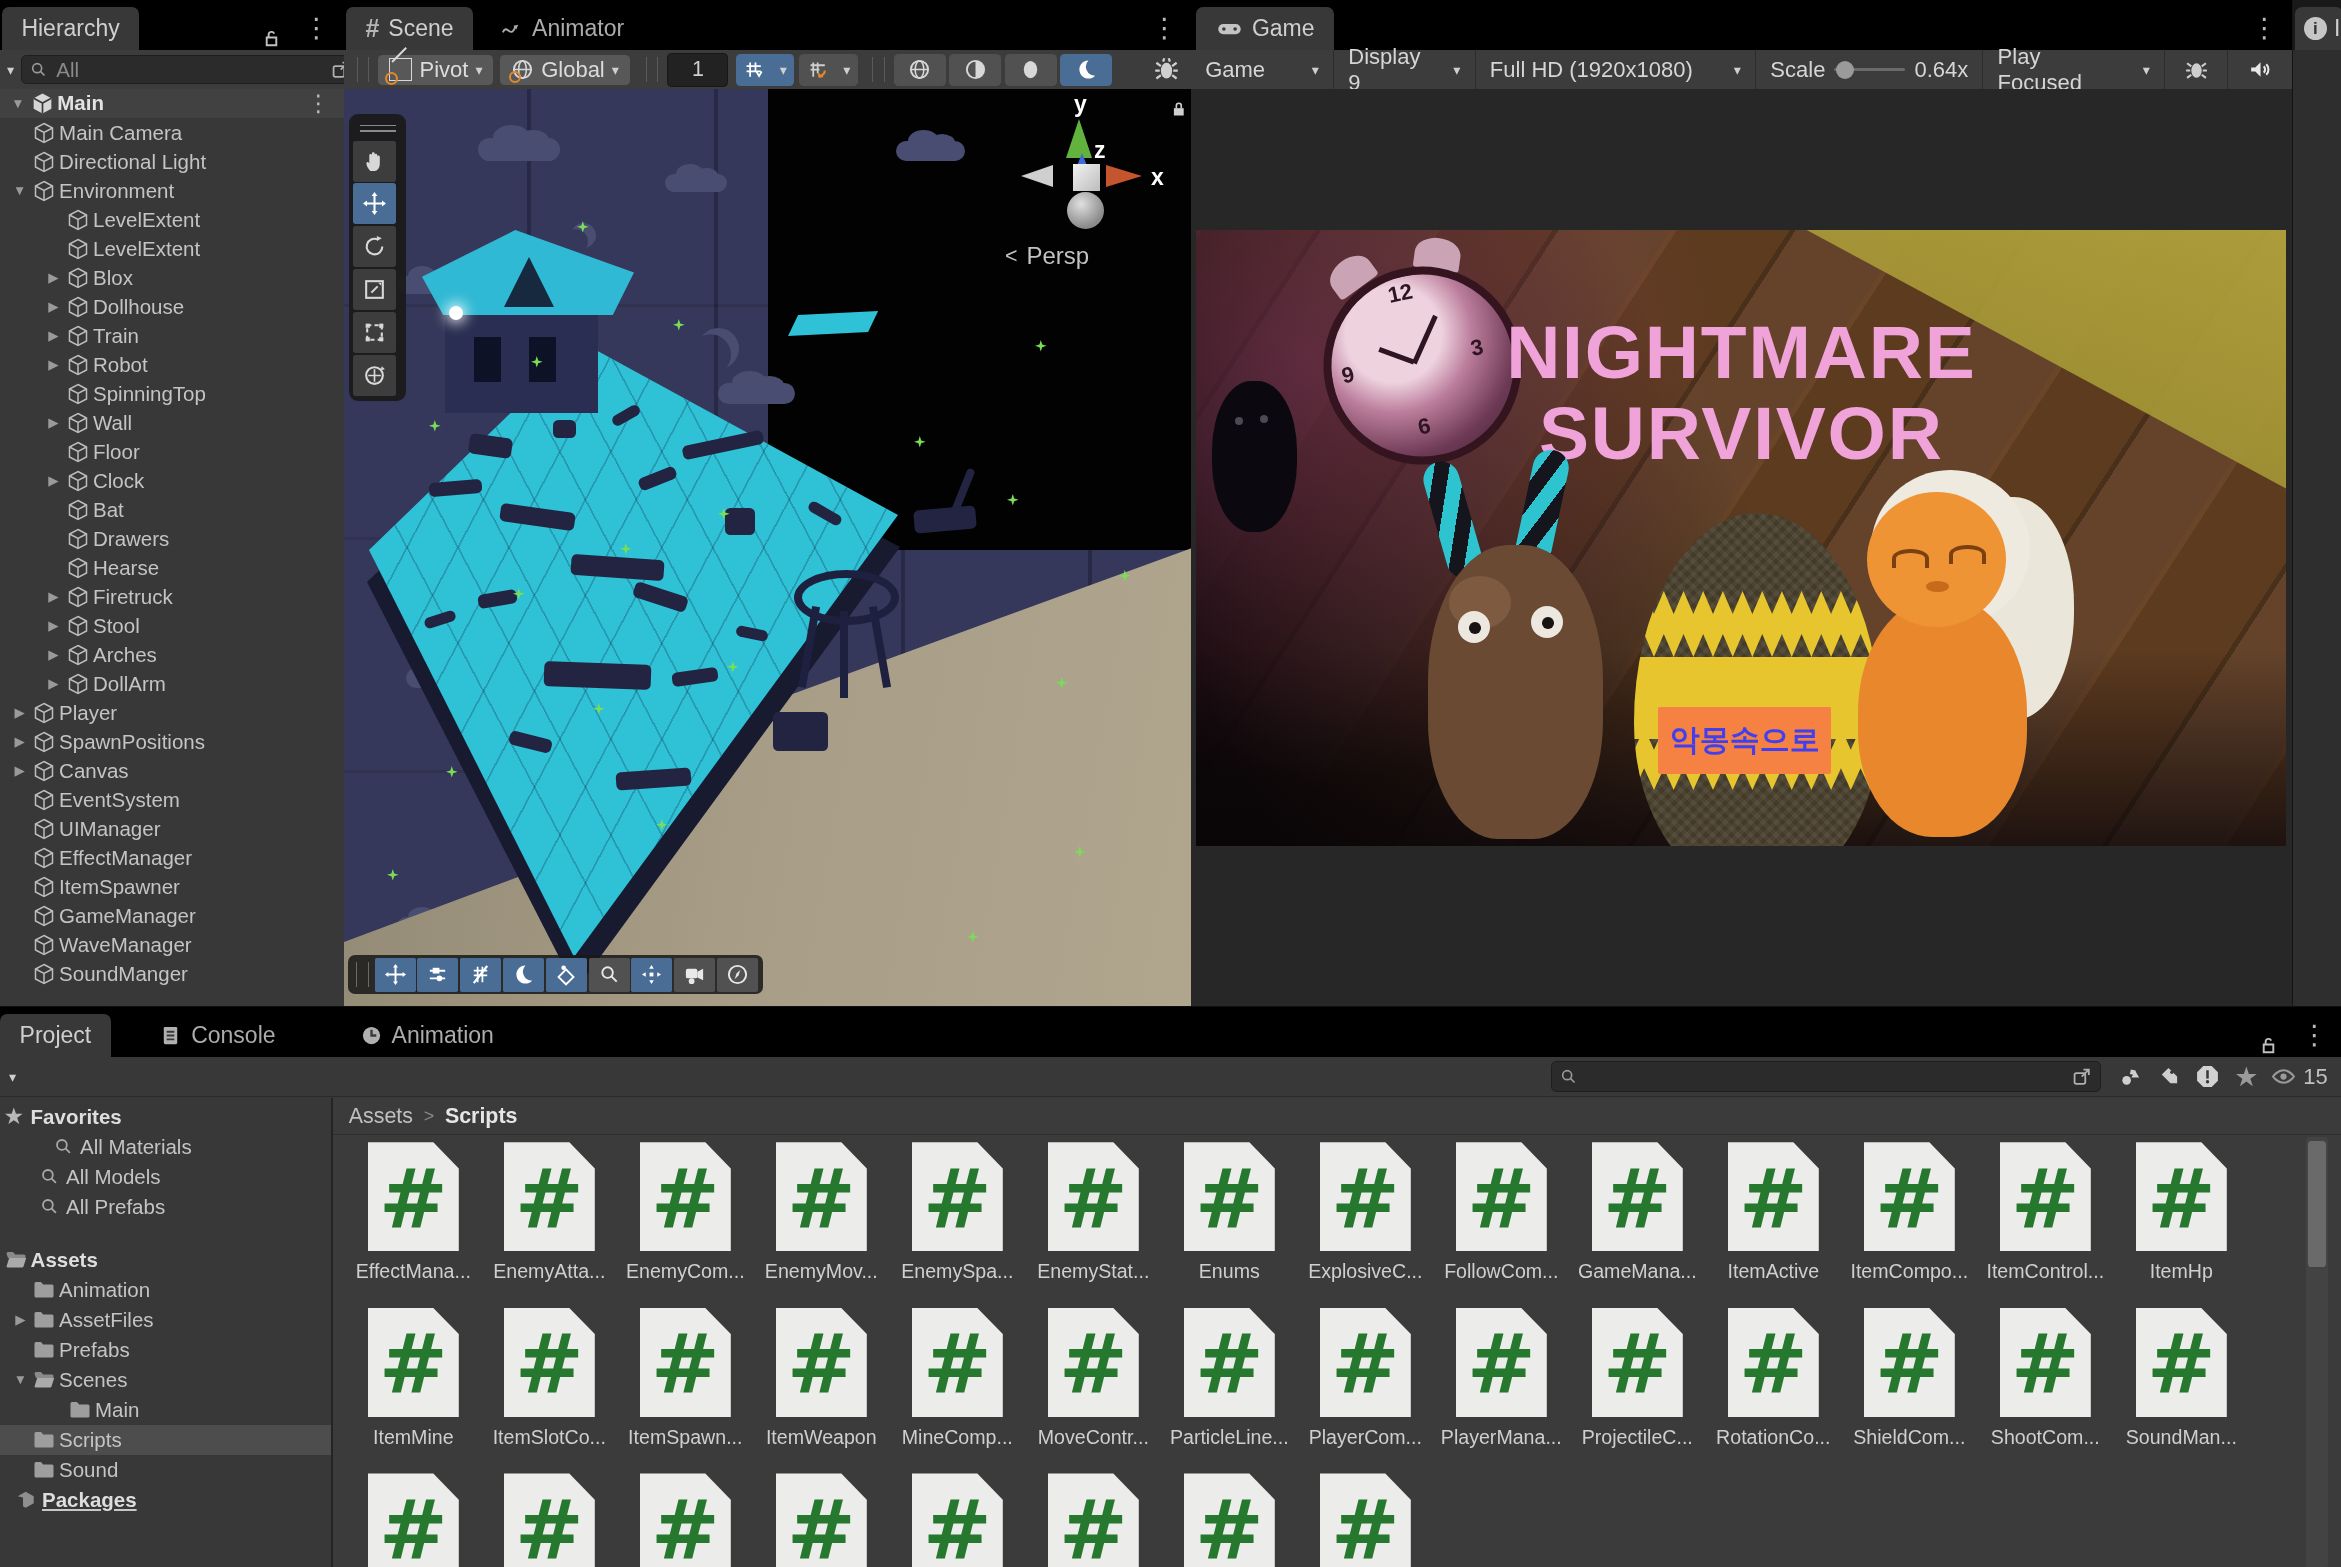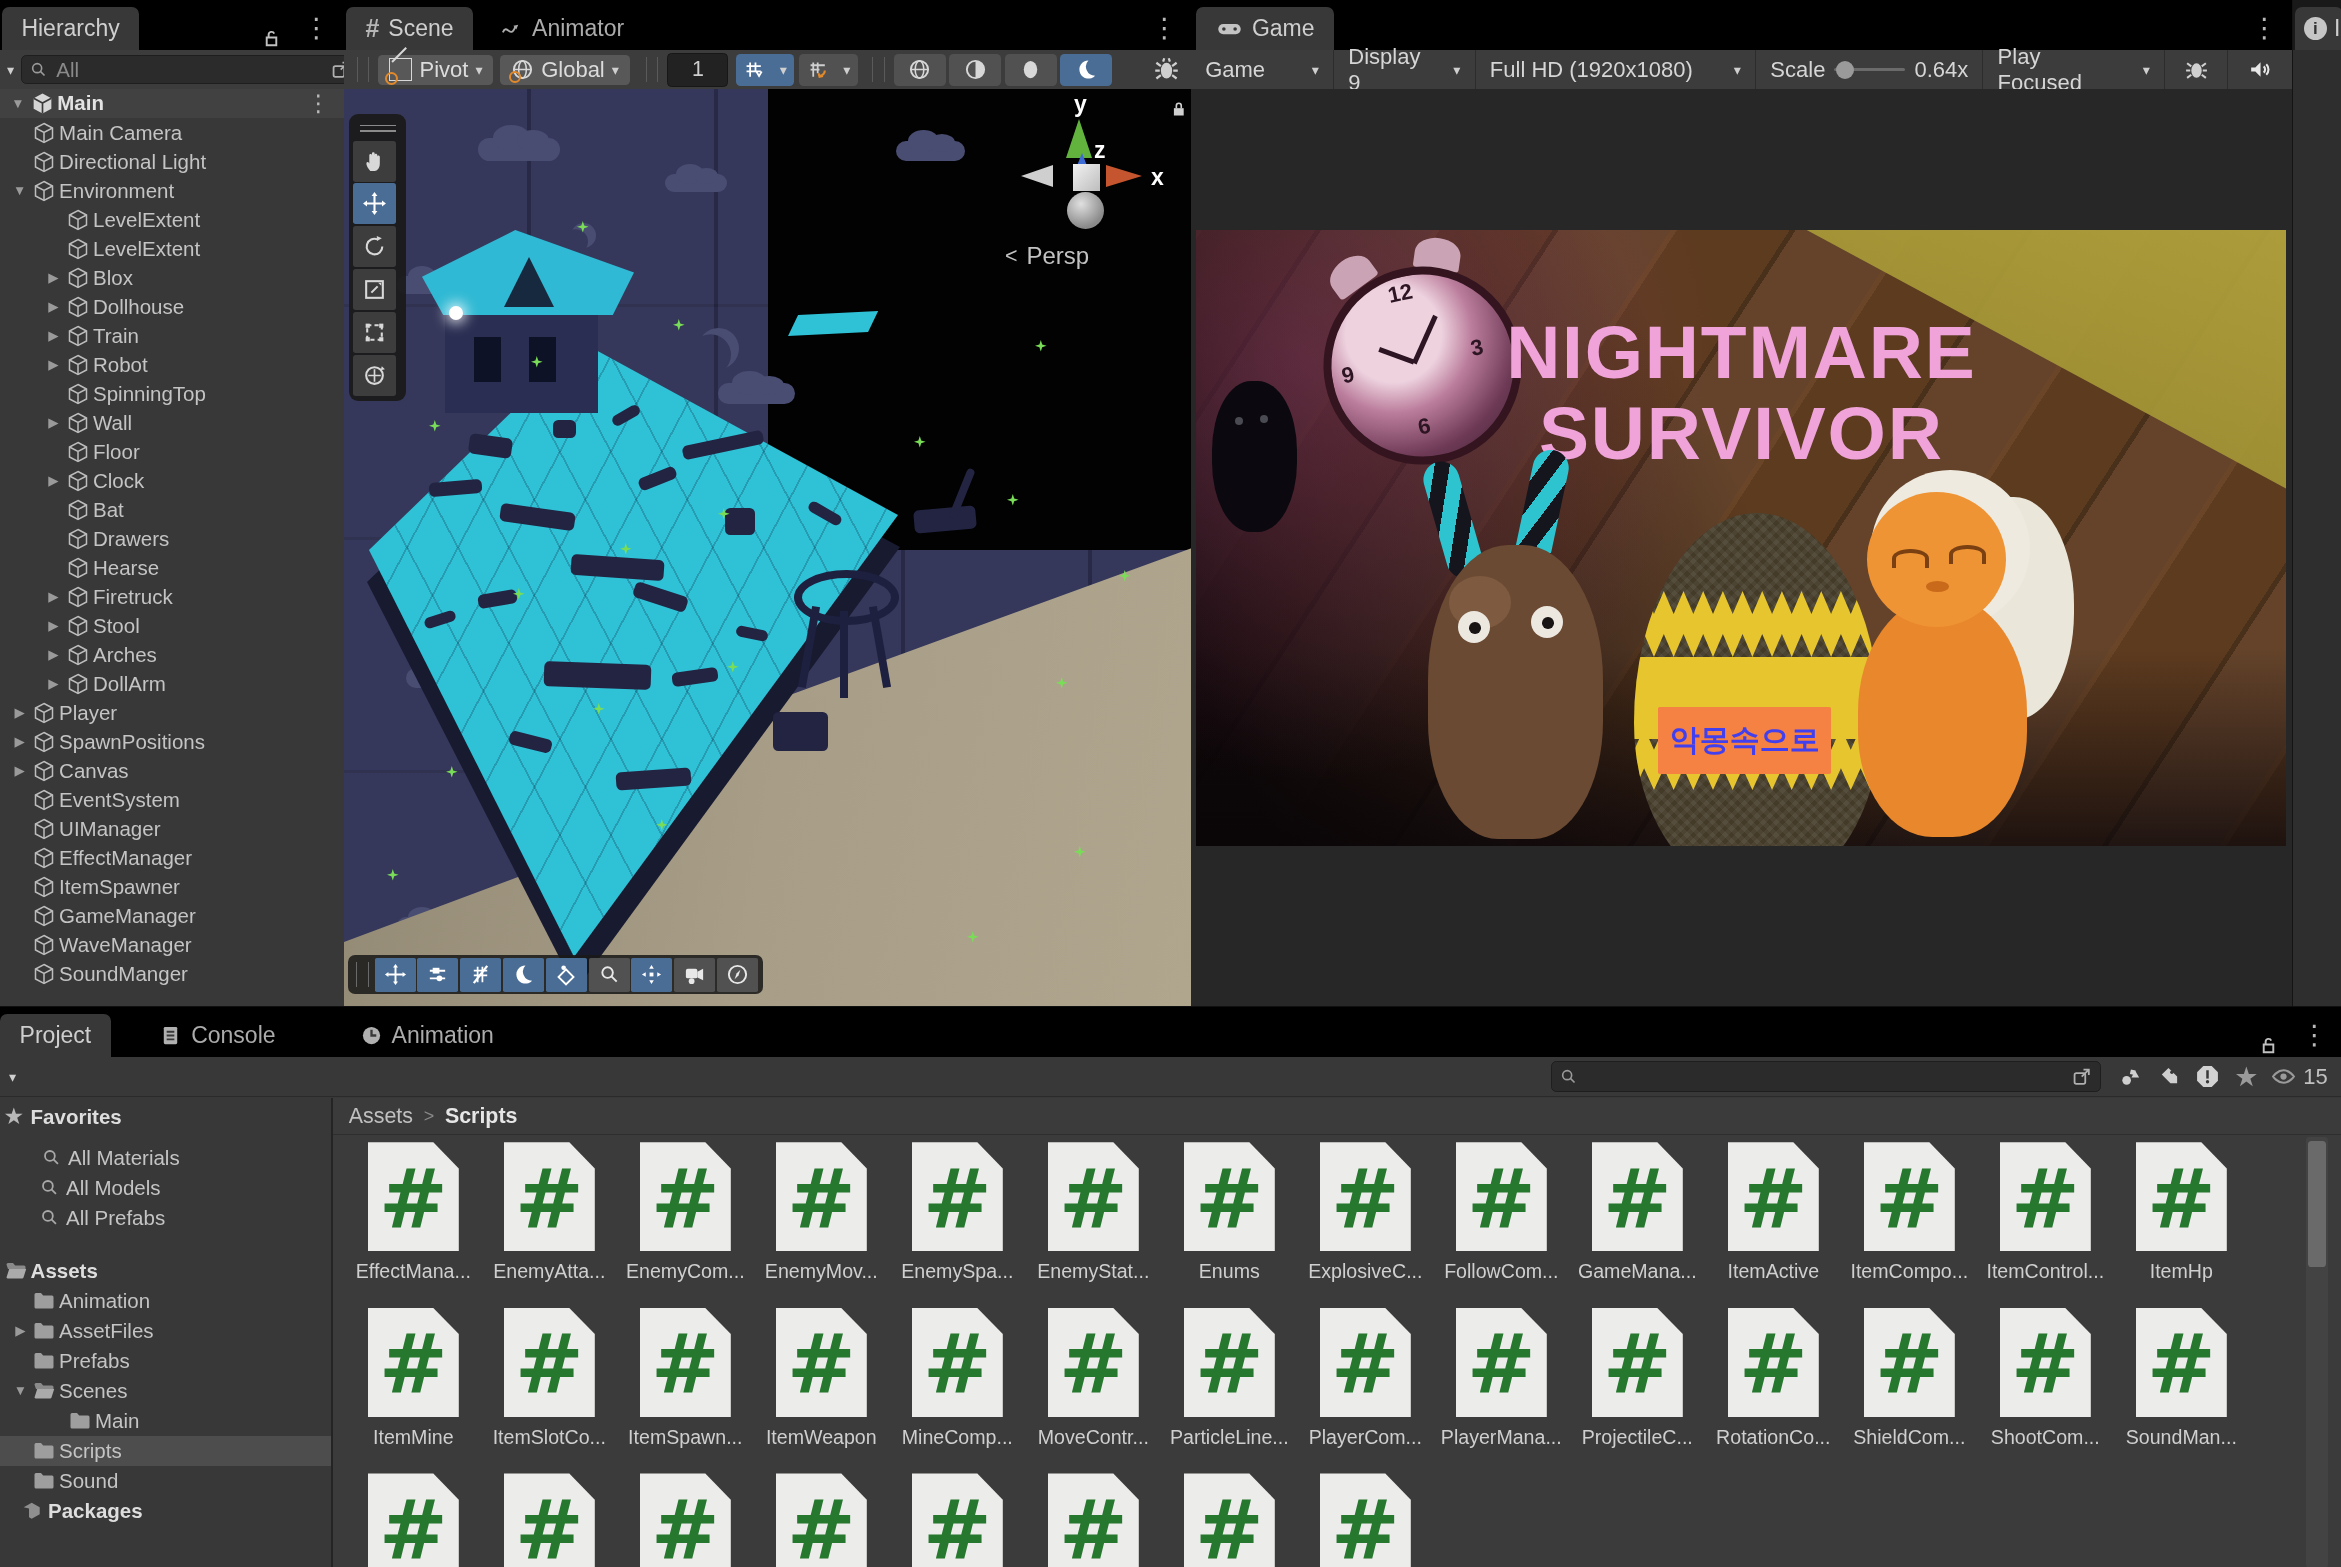--- a/index.html
+++ b/index.html
@@ -985,21 +985,21 @@
     </div>
 
     <div class="pcontent">
       <div id="psidebar">
           <div class="srow" style="padding-left: 3.6px;">
             <span class="ic">
               <span style="font-size:23px;color:#b8b8b8;">★</span>
             </span>
             <span class="lbl" style="font-weight:bold;color:#dedede;">Favorites</span>
           </div>
-          <div class="srow" style="padding-left: 41px; margin-top: 11px;">
+          <div class="srow" style="padding-left: 53px;">
             <span class="ic">
               <svg width="21.4" height="21.4" viewBox="0 0 24 24">
                 <circle cx="10" cy="10" r="5.5" stroke="#a8a8a8" stroke-width="2" fill="none"></circle>
                 <path d="m14 14 5 5" stroke="#a8a8a8" stroke-width="2"></path>
               </svg>
             </span>
             <span class="lbl" style="">All Materials</span>
           </div>
           <div class="srow" style="padding-left: 39px;">
             <span class="ic">
@@ -1086,21 +1086,21 @@
           </div>
           <div class="srow" style="padding-left: 9px;">
             <span class="tri"></span>
             <span class="ic">
               <svg width="24" height="24" viewBox="0 0 24 24">
                 <path d="M2.5 5.5A1.5 1.5 0 0 1 4 4h5l2.2 2.5H20a1.5 1.5 0 0 1 1.5 1.5v10a1.5 1.5 0 0 1-1.5 1.5H4a1.5 1.5 0 0 1-1.5-1.5Z" fill="#9e9e9e"></path>
               </svg>
             </span>
             <span class="lbl" style="">Sound</span>
           </div>
-          <div class="srow" style="padding-left: 21px;">
+          <div class="srow" style="padding-left: 15px; text-decoration: underline;">
             <span class="ic">
               <svg width="21.4" height="21.4" viewBox="0 0 24 24">
                 <path d="M12 3 21 8v8l-9 5-3-1.7V9.5L3 8Z" fill="#8f8f8f"></path>
               </svg>
             </span>
             <span class="lbl" style="font-weight:bold;color:#dedede;">Packages</span>
           </div>
         </div>
       <div class="pdivider"></div>
       <div id="pmain">

